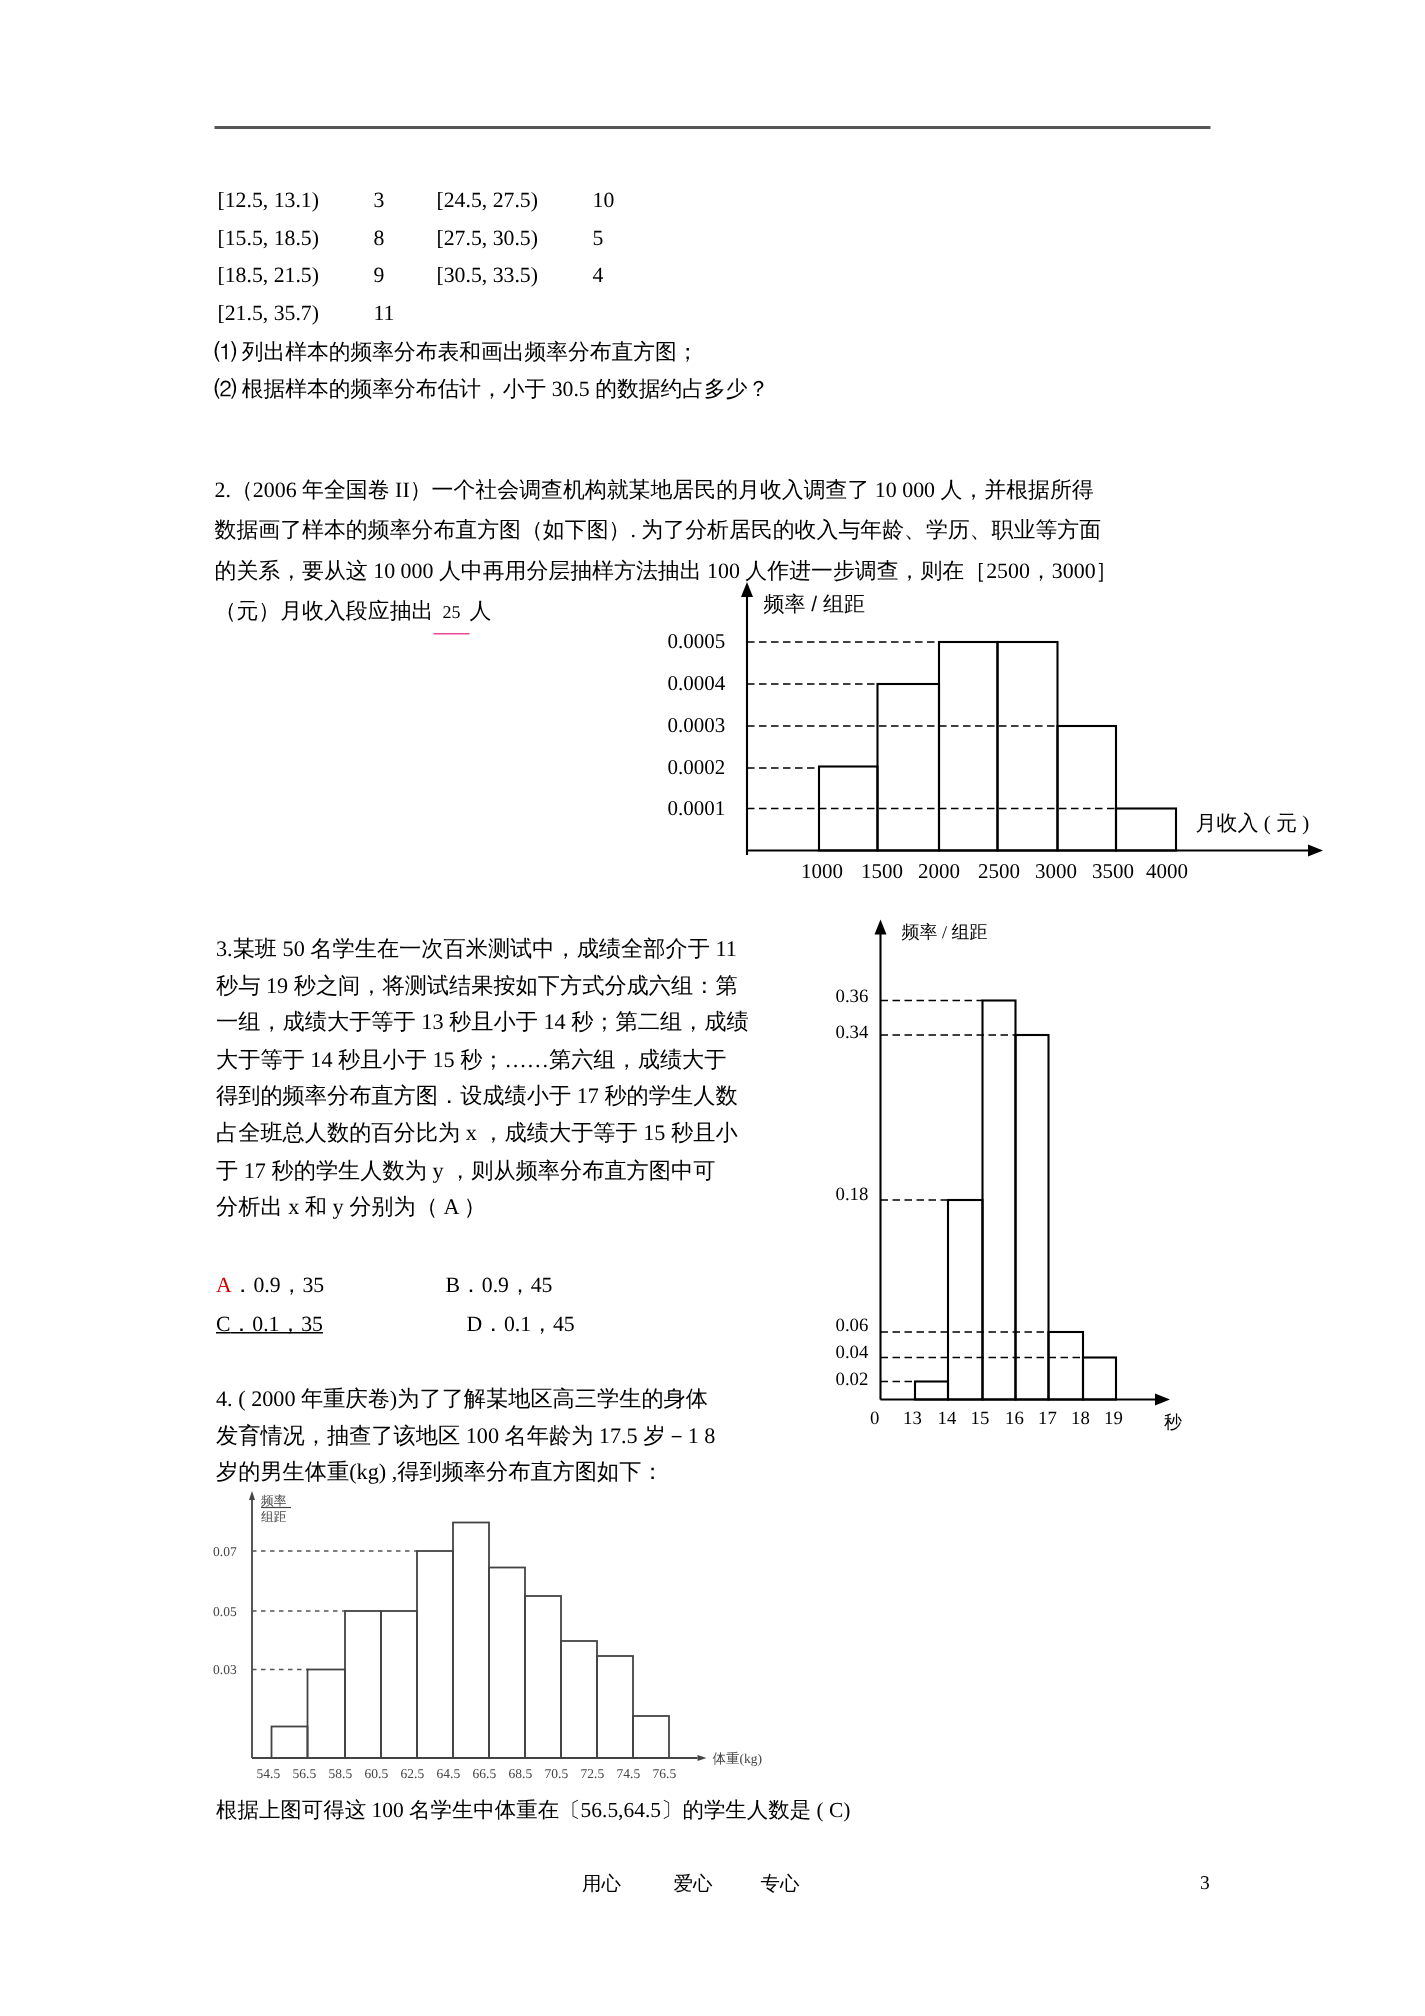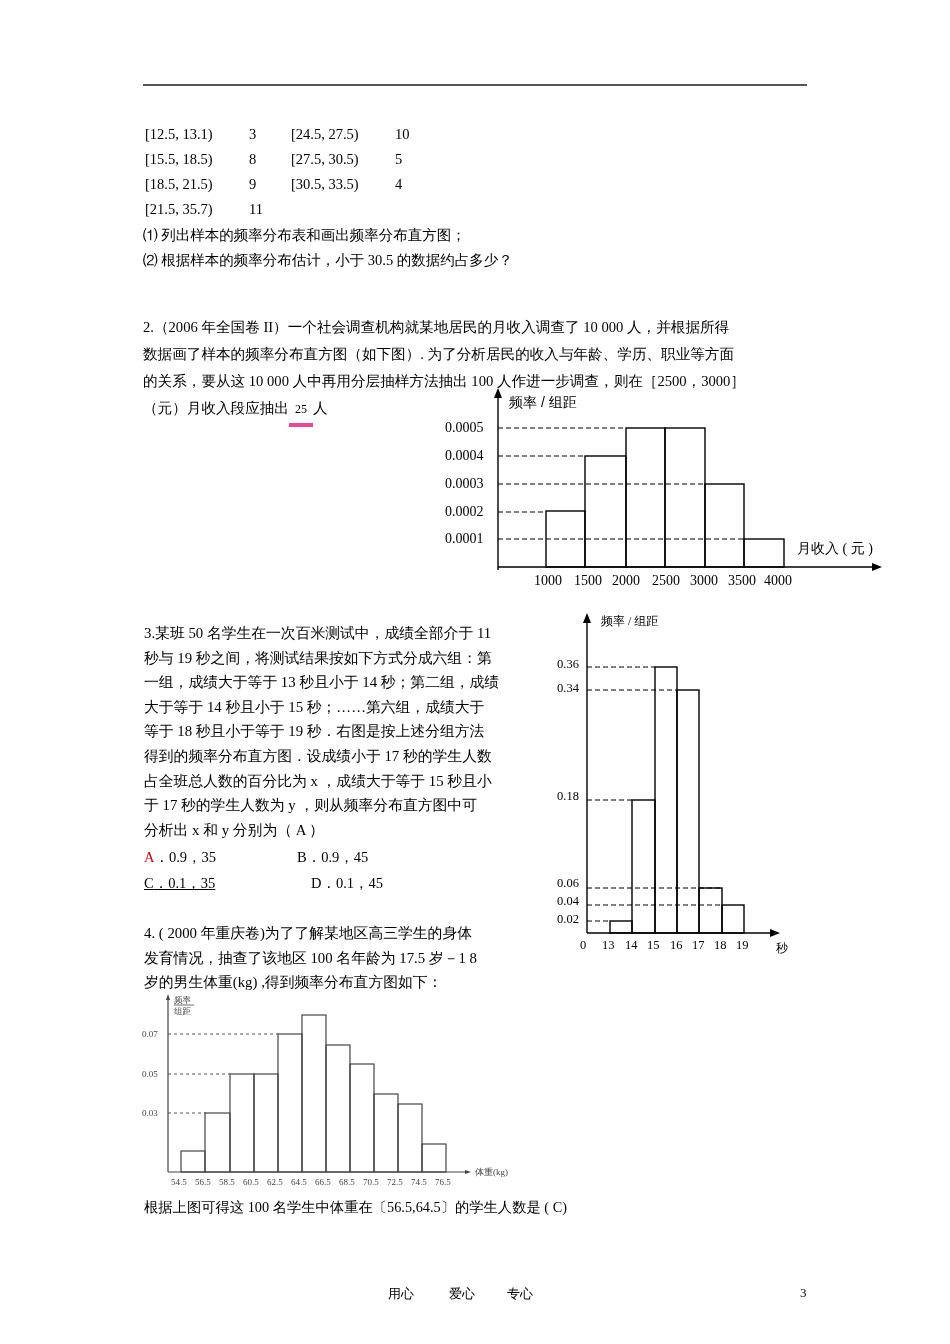--- a/index.html
+++ b/index.html
@@ -8,24 +8,24 @@
   .rule { position:absolute; left:143px; top:84px; width:664px; height:2px; background:#555; }
   .t { position:absolute; font-size:14.5px; line-height:24px; white-space:nowrap; }
   .ser { font-family:"Liberation Serif","DejaVu Serif",serif; }
   .sans { font-family:"Liberation Sans","DejaVu Sans",sans-serif; }
   .tbl .c1 { position:absolute; left:0; }
   .tbl .c2 { position:absolute; left:104px; }
   .tbl .c3 { position:absolute; left:146px; }
   .tbl .c4 { position:absolute; left:250px; }
   .row { position:absolute; left:0; height:25px; width:400px; }
   .para { position:absolute; font-size:15px; line-height:27px; }
-  .blank { display:inline-block; border-bottom:4px solid #ec4899; padding:0 6px; font-size:12px; }
+  .blank { display:inline-block; border-bottom:1px solid #ec4899; padding:0 6px; font-size:12px; }
   .red { color:#d00000; }
   svg text { font-family:"Liberation Serif","DejaVu Serif",serif; }
-  .footer { position:absolute; top:1247px; font-size:13px;margin-top:38px; }
+  .footer { position:absolute; top:1247px; font-size:13px; }
 </style>
 </head>
 <body>
 
 <div class="rule"></div>
 
 <div class="tbl ser" style="position:absolute;left:145px;top:126px;width:400px;height:100px;font-size:14.5px;">
   <div class="row" style="top:0">
     <span class="c1">[12.5, 13.1)</span>
     <span class="c2">3</span>
@@ -97,21 +97,20 @@
     <text x="298" y="200">3500</text>
     <text x="334" y="200">4000</text>
   </g>
 </svg>
 
 <div class="para ser" style="left:144px;top:621px;width:410px;font-size:14.8px;line-height:24.6px;">
   <div>3.某班 50 名学生在一次百米测试中，成绩全部介于 11</div>
   <div>秒与 19 秒之间，将测试结果按如下方式分成六组：第</div>
   <div>一组，成绩大于等于 13 秒且小于 14 秒；第二组，成绩</div>
   <div>大于等于 14 秒且小于 15 秒；……第六组，成绩大于</div>
-  <div>等于 18 秒且小于等于 19 秒．右图是按上述分组方法</div>
   <div>得到的频率分布直方图．设成绩小于 17 秒的学生人数</div>
   <div>占全班总人数的百分比为 x ，成绩大于等于 15 秒且小</div>
   <div>于 17 秒的学生人数为 y ，则从频率分布直方图中可</div>
   <div>分析出 x 和 y 分别为（ A  ）</div>
 </div>
 <div class="t ser" style="left:144px;top:845px;"><span class="red">A</span><span>．0.9，35</span></div>
 <div class="t ser" style="left:297px;top:845px;"><span>B</span><span>．0.9，45</span></div>
 <div class="t ser" style="left:144px;top:871px;text-decoration:underline;"><span>C</span><span>．0.1，35</span></div>
 <div class="t ser" style="left:311px;top:871px;"><span>D</span><span>．0.1，45</span></div>
 

